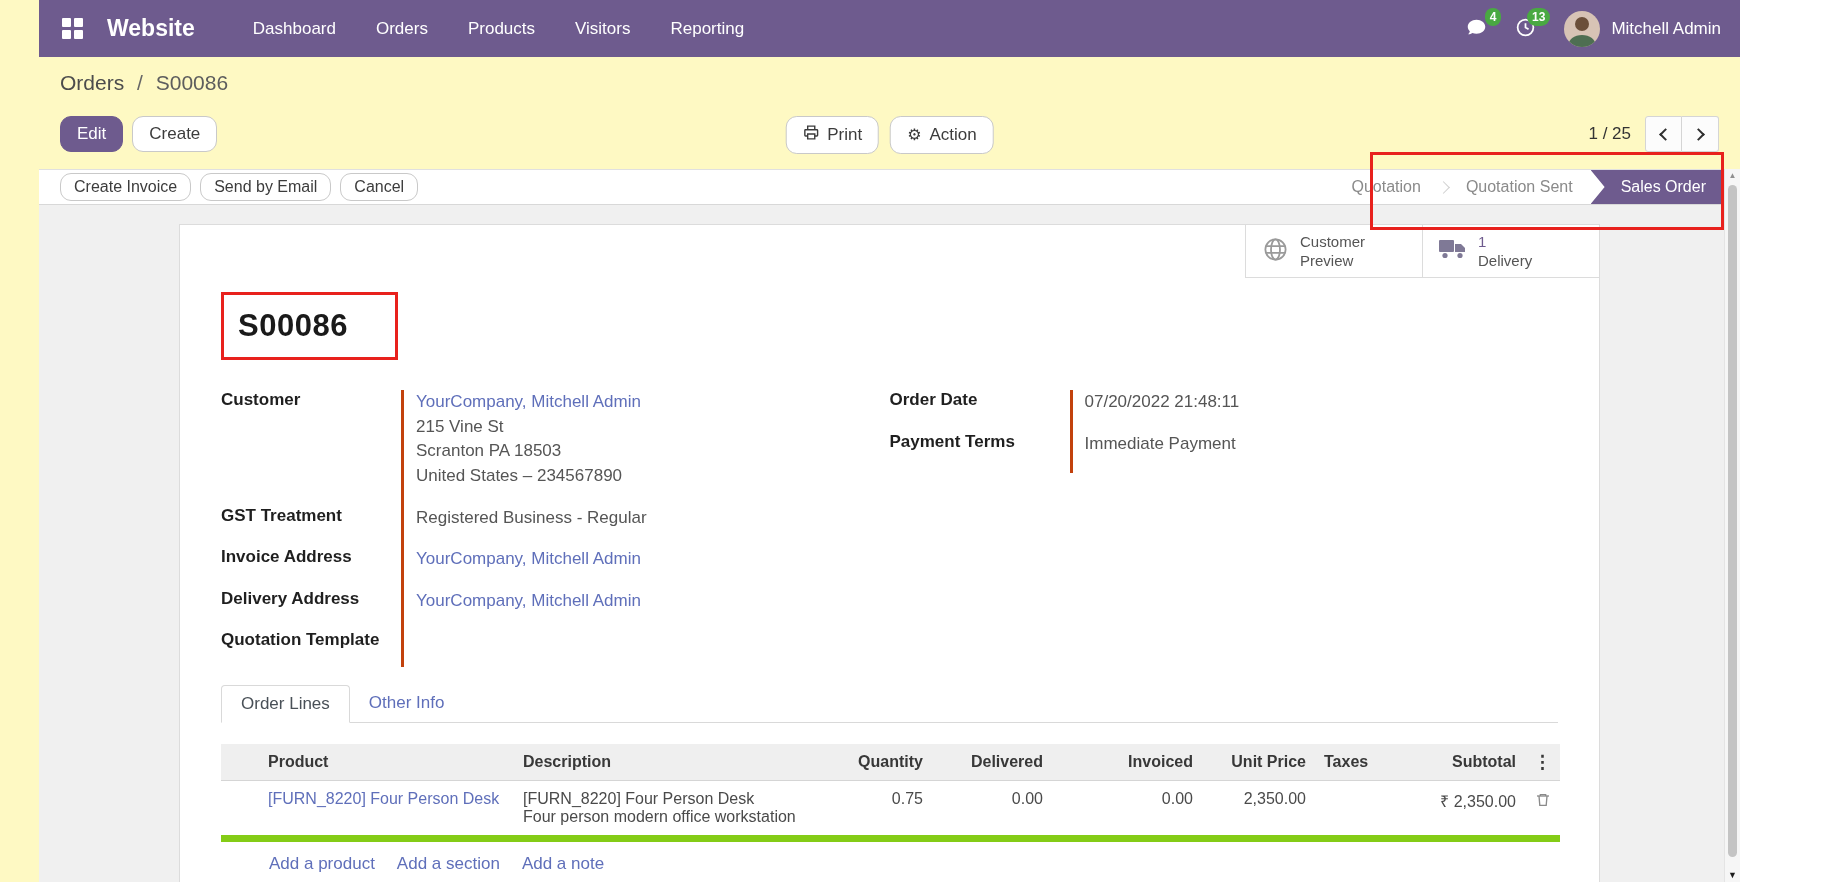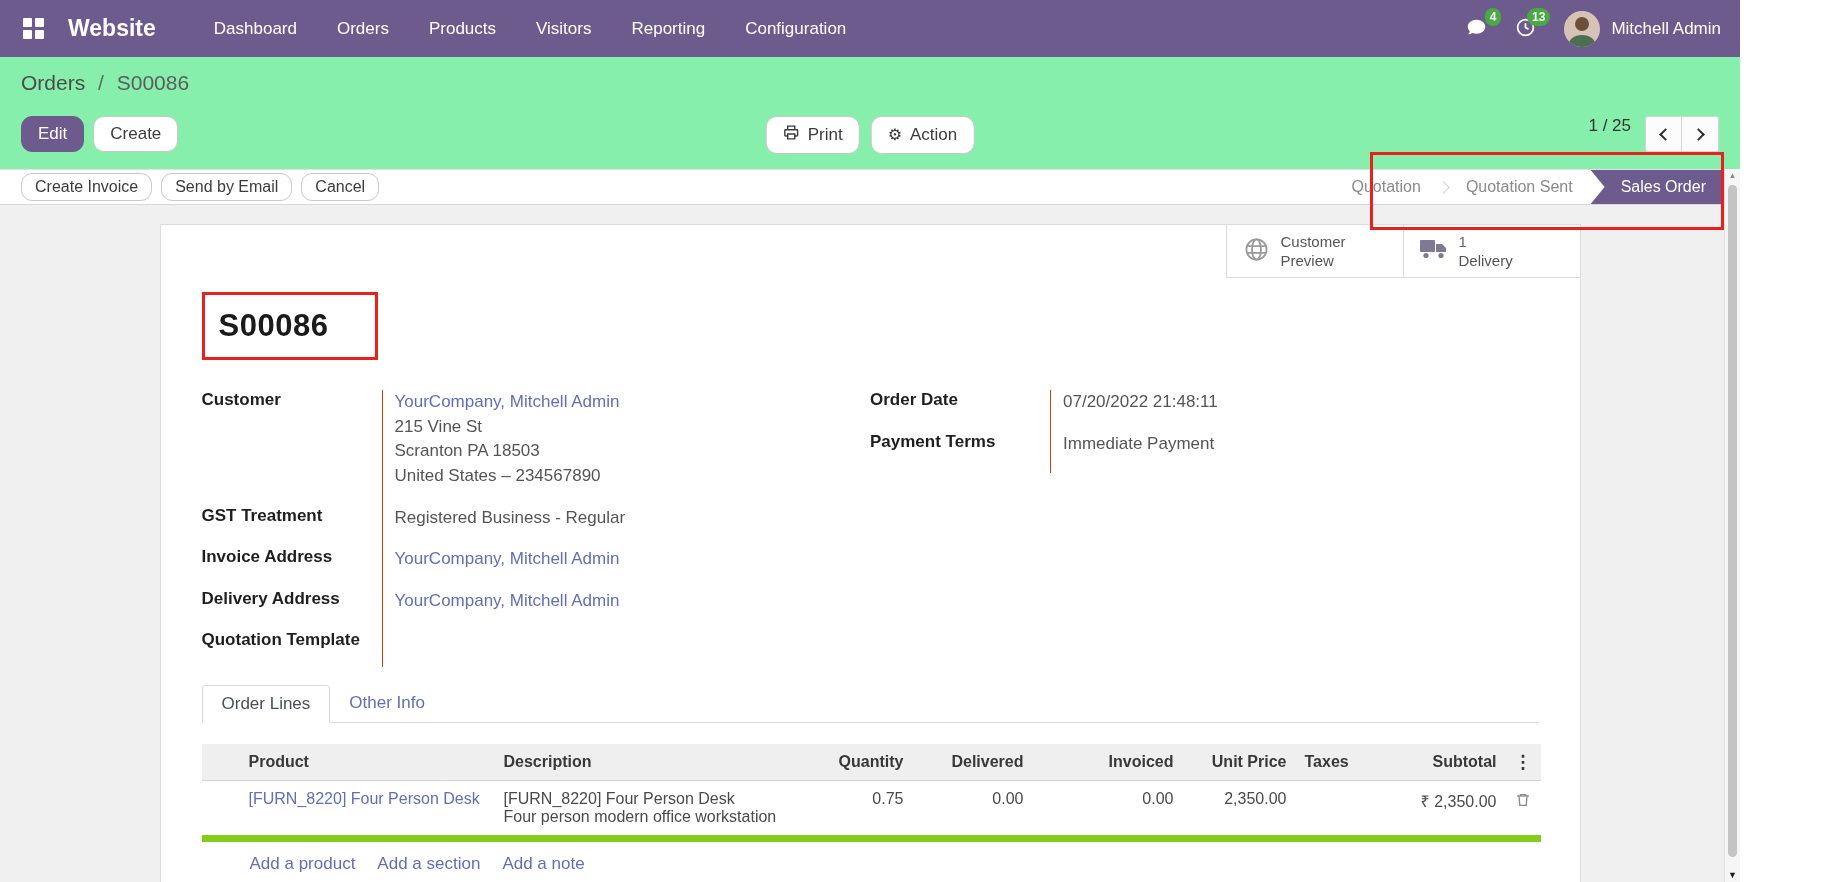--- a/index.html
+++ b/index.html
@@ -1,19 +1,19 @@
 <!DOCTYPE html>
 <html style="--primary: #6e5b8e; --badge: #49a942; --annotation: #e8211d; --link: #5f6fba; --pagebg: #f0f0f0;"><head>
 <meta charset="utf-8">
 <style>
   * { box-sizing: border-box; }
   html,body { margin:0; padding:0; }
   body { font-family:"Liberation Sans", sans-serif; background:#ffffff; }
 
-  .page { position:relative; width:1740px; height:882px; overflow:hidden; background:#86efac; }
+  .page { position:relative; width:1740px; height:882px; overflow:hidden; background:#fef9c3;padding-left:39px; }
 
   
   .navbar { height:57px; background:var(--primary); display:flex; align-items:center; padding:0 19px; color:#fff; }
   .apps-btn { background:none; border:none; padding:4px; margin-right:20px; cursor:pointer; }
   .grid-icon { display:grid; grid-template-columns:9px 9px; gap:3px; }
   .grid-icon i { width:9px; height:9px; background:#fff; border-radius:1px; display:block; }
   .brand { font-size:23px; font-weight:700; margin-right:38px; cursor:pointer; }
   .menu { display:flex; align-self:stretch; }
   .menu a { color:#fff; text-decoration:none; font-size:17px; padding:0 20px; display:flex; align-items:center; cursor:pointer; }
   .nav-right { margin-left:auto; display:flex; align-items:center; gap:8px; }
@@ -28,21 +28,21 @@
   .bc-link { color:#4c4c4c; text-decoration:none; cursor:pointer; }
   .bc-sep { margin:0 7px; color:#666; }
   .bc-current { color:#5d5d5d; }
 
   
   .control-row { height:62px; padding:9px 21px 0; display:flex; align-items:flex-start; position:relative; }
   .btn { font-family:inherit; font-size:17px; padding:7px 16px; border:1px solid #c9c9c9; border-radius:11px; background:#fff; color:#3c3c3c; cursor:pointer; display:inline-flex; align-items:center; gap:8px; line-height:1.2; }
   .btn-primary { background:var(--primary); border-color:var(--primary); color:#fff; }
   .cp-left { display:flex; gap:9px; }
   .cp-center { position:absolute; left:50%; transform:translateX(-50%); display:flex; gap:11px; }
-  .cp-right { margin-left:auto; display:flex; }
+  .cp-right { margin-left:auto; display:flex; align-items:center; }
   .pager-text { font-size:17px; color:#333; margin-right:14px; }
   .pager-btn { width:37px; height:36px; border:1px solid #d5d5d5; background:#fcfcfc; cursor:pointer; display:inline-flex; align-items:center; justify-content:center; padding:0; }
   .pager-prev { border-radius:3px 0 0 3px; }
   .pager-next { border-radius:0 3px 3px 0; border-left:none; }
   .chev { display:inline-block; width:9px; height:9px; border-top:2px solid #2f2f2f; border-right:2px solid #2f2f2f; }
   .chev-left { transform:rotate(-135deg); margin-left:4px; }
   .chev-right { transform:rotate(45deg); margin-right:4px; }
   .gear-glyph { font-size:16px; line-height:1; color:#3c3c3c; }
 
   
@@ -64,21 +64,21 @@
   .stat-text { display:flex; flex-direction:column; font-size:15px; color:#555; line-height:1.3; }
   .stat-value { color:var(--primary); }
 
   .title-wrap { margin:14px 0 0 41px; }
   .annotation-title { display:inline-block; border:3px solid var(--annotation); padding:13px 47px 13px 14px; }
   .order-title { margin:0; font-size:31px; font-weight:700; color:#1a1a1a; letter-spacing:.5px; }
 
   .field-groups { display:flex; padding:30px 41px 0; }
   .fcol { flex:1; display:grid; grid-template-columns:180px 1fr; align-content:start; }
   .flabel { font-size:17px; font-weight:700; color:#1f1f1f; padding:0 10px 17px 0; }
-  .fval { border-left:1px solid #c2410c; padding:0 10px 17px 12px; font-size:17px; color:#555; line-height:1.45; min-height:25px; }
+  .fval { border-left:3px solid #c2410c; padding:0 10px 17px 12px; font-size:17px; color:#555; line-height:1.45; min-height:25px; }
   .fval a { color:var(--link); text-decoration:none; cursor:pointer; }
   .addr-line { color:#555; }
 
   
   .tabs { display:flex; margin:18px 41px 0; border-bottom:1px solid #d9d9d9; }
   .tab { padding:8px 19px; font-size:17px; cursor:pointer; }
   .tab-active { border:1px solid #d9d9d9; border-bottom:1px solid #fff; margin-bottom:-1px; color:#495057; border-radius:4px 4px 0 0; background:#fff; }
   .tab-inactive { color:var(--link); }
 
   
@@ -112,21 +112,20 @@
           <i></i>
         </span>
     </button>
     <span class="brand">Website</span>
     <nav class="menu">
       <a>Dashboard</a>
       <a>Orders</a>
       <a>Products</a>
       <a>Visitors</a>
       <a>Reporting</a>
-      <a>Configuration</a>
     </nav>
     <div class="nav-right">
       <button class="systray-btn">
         <span>
           <svg width="21" height="21" viewBox="0 0 24 24" fill="#fff">
               <path d="M12 3C6.5 3 2 6.6 2 11c0 2 .9 3.8 2.4 5.2-.3 1.4-1 2.6-2 3.5 1.8.1 3.5-.5 4.9-1.5 1.4.5 3 .8 4.7.8 5.5 0 10-3.6 10-8s-4.5-8-10-8z"></path>
             </svg>
         </span>
         <span class="badge">4</span>
       </button>

